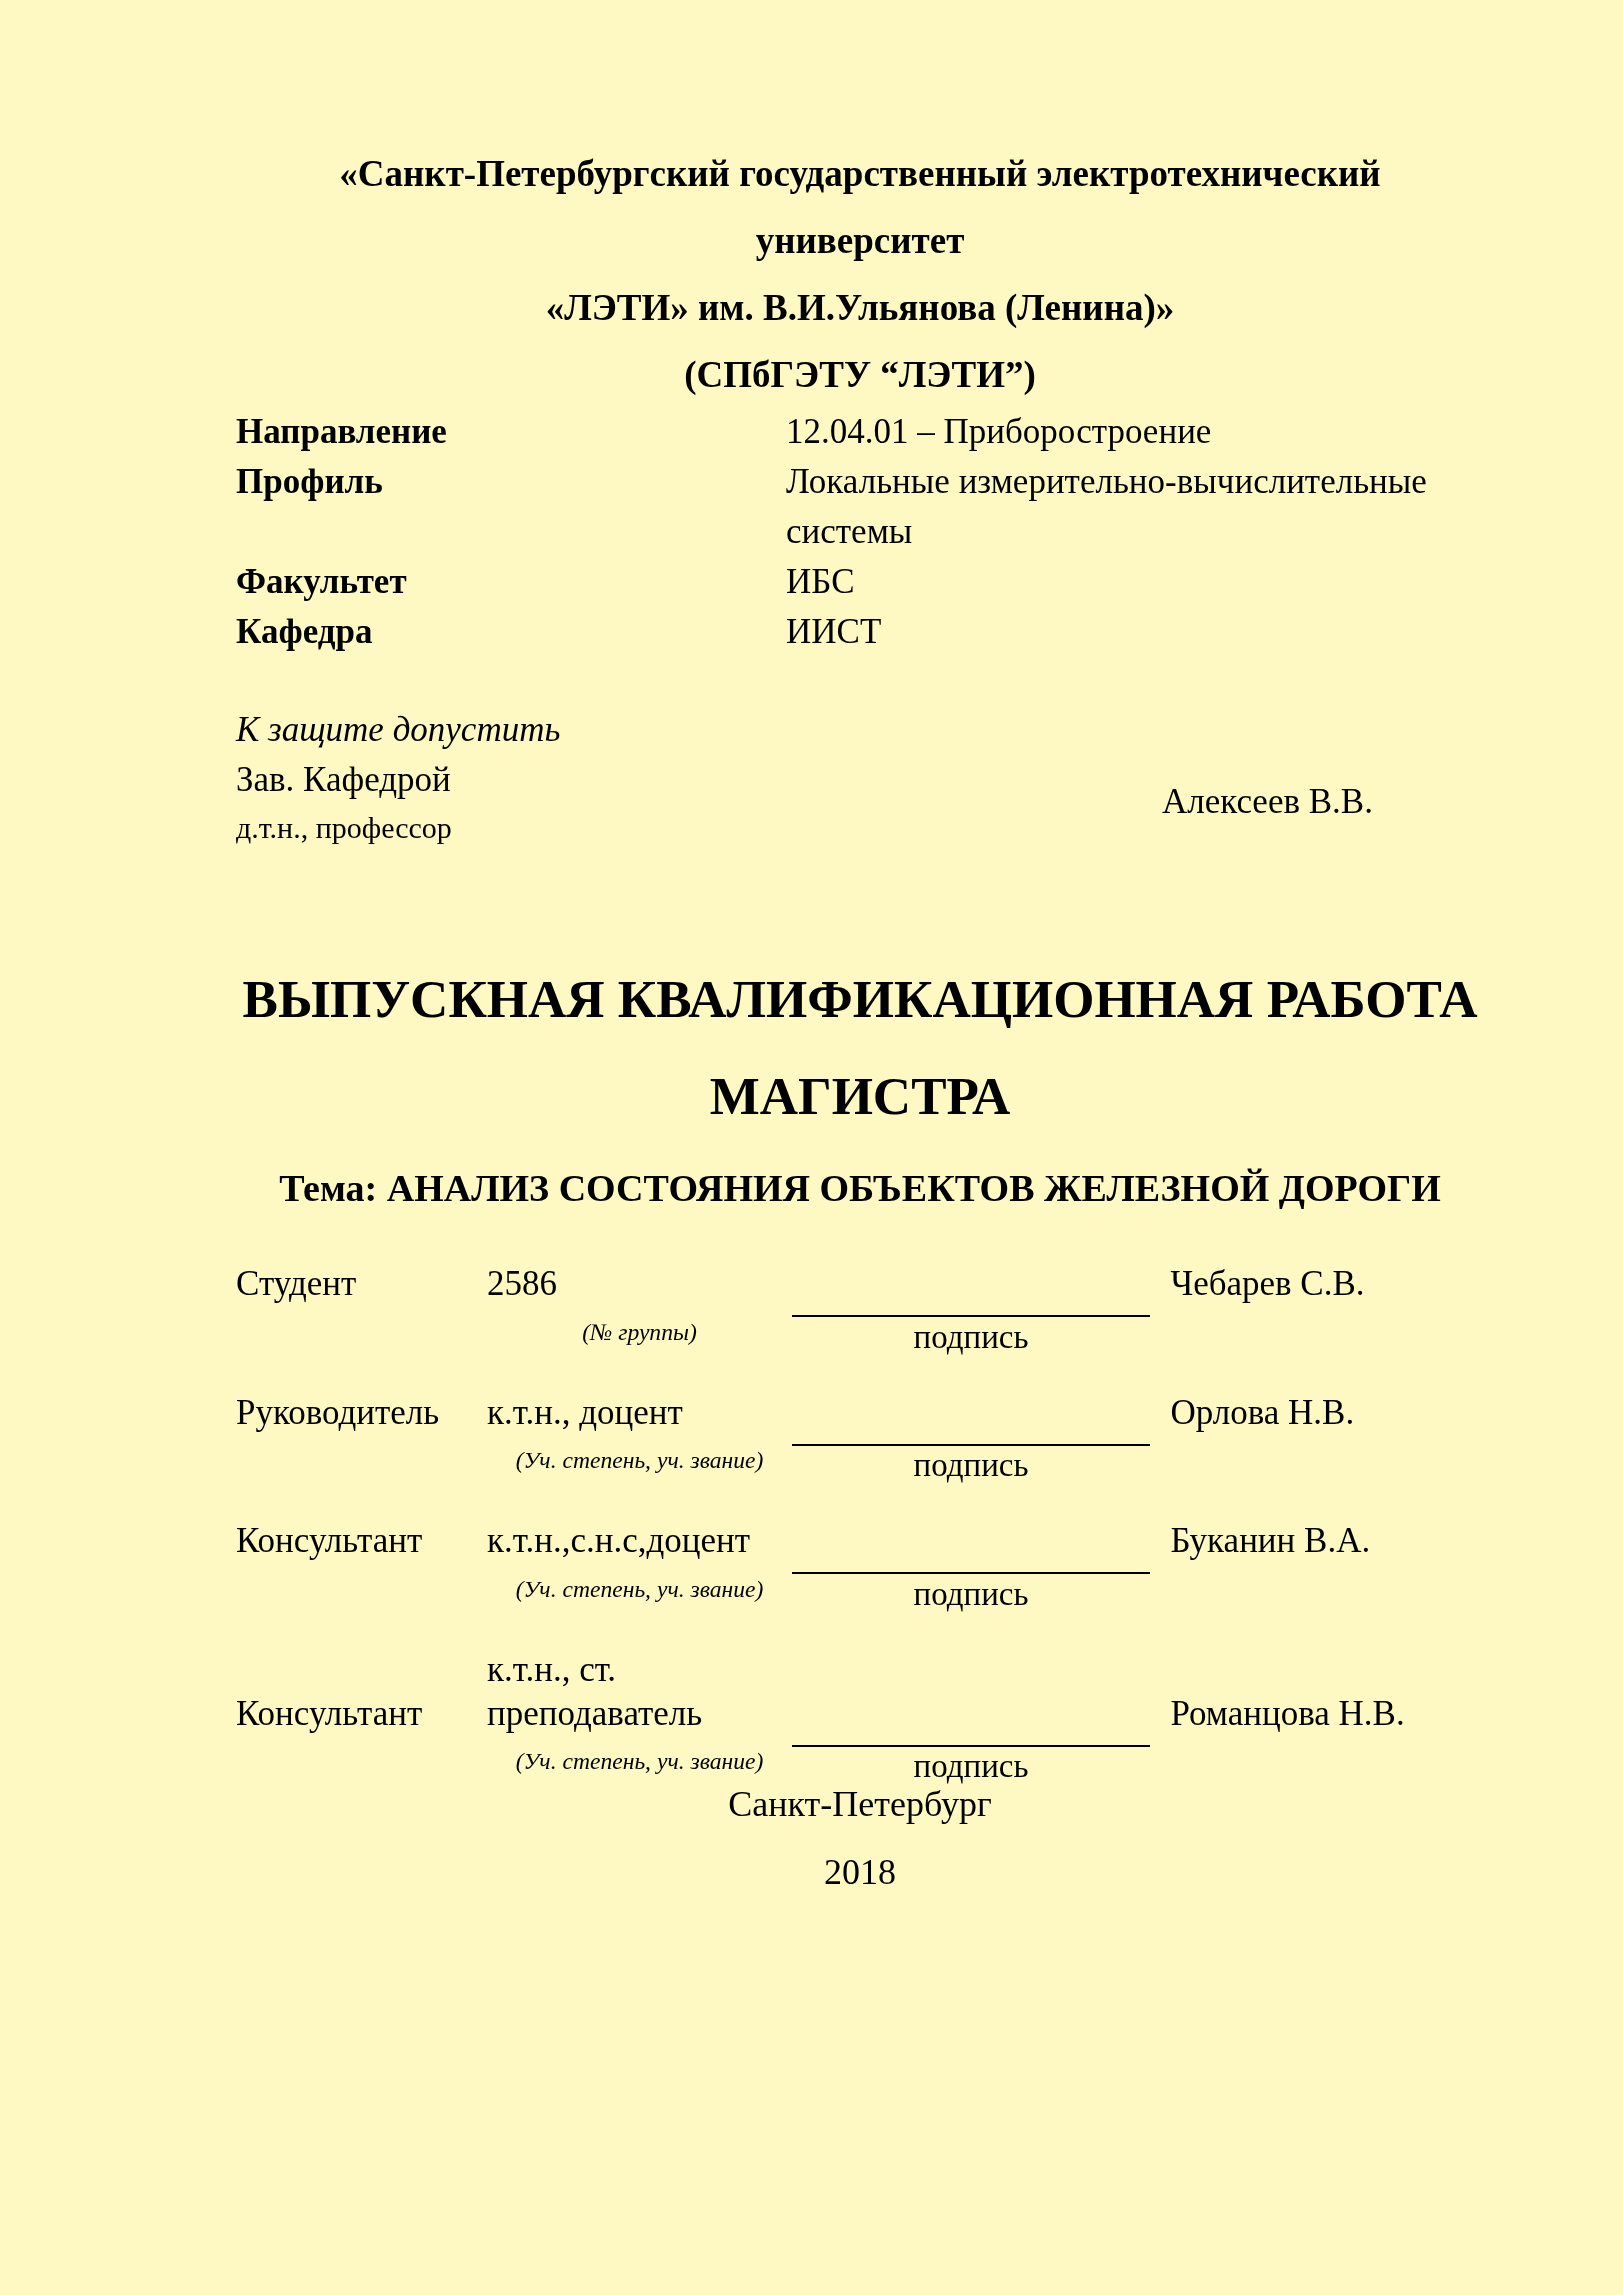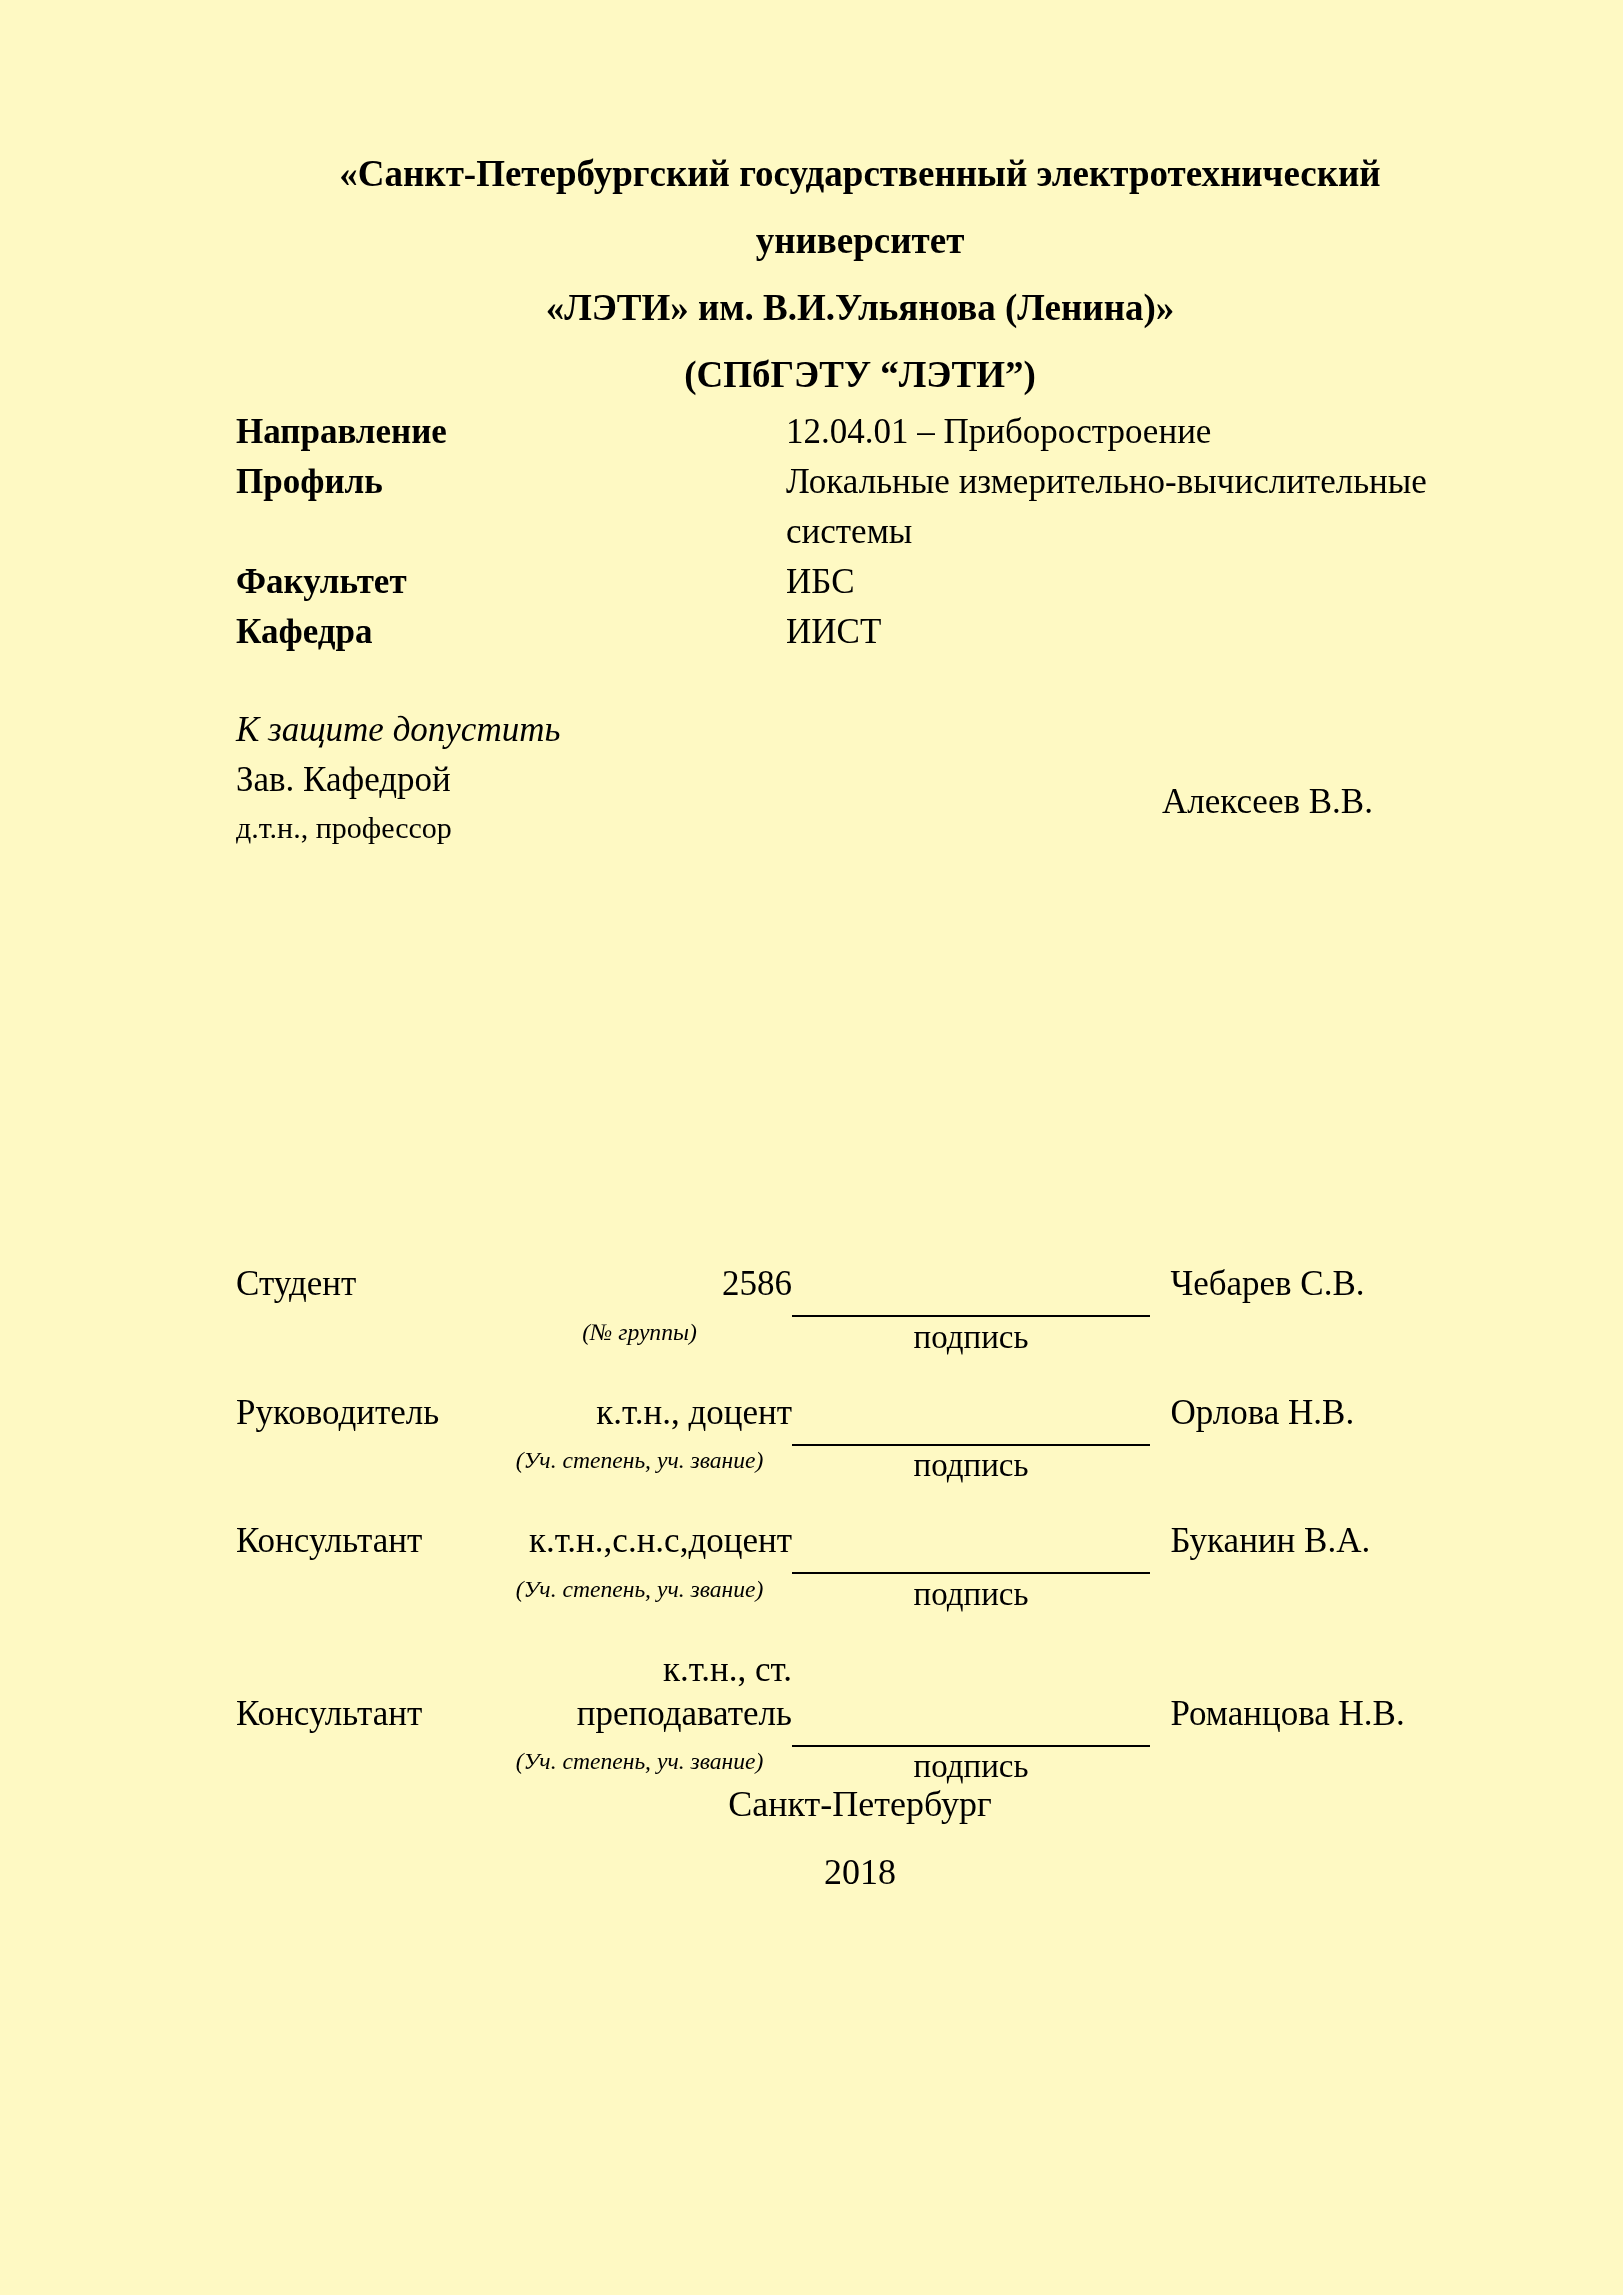--- a/index.html
+++ b/index.html
@@ -31,21 +31,21 @@
   
   .title-block { top: 951px; text-align: center; font-weight: bold; }
   .title-line { font-size: 53px; line-height: 97px; }
   .theme-line { font-size: 38px; line-height: 77px; margin-top: 4.7px; }
 
   
   .signatures { top: 1262px; }
   .sig-row { display: grid; grid-template-columns: 251px 305px 358px 1fr; margin-top: 35px; }
   .sig-row:first-child { margin-top: 0; }
   .sig-role  { grid-row: 1; grid-column: 1; align-self: end; font-size: 35px; line-height: 44px; }
-  .sig-qual  { grid-row: 1; grid-column: 2; align-self: end; text-align: right; font-size: 35px; line-height: 44px; }
+  .sig-qual  { grid-row: 1; grid-column: 2; align-self: end; text-align: left; font-size: 35px; line-height: 44px; }
   .sig-line  { grid-row: 1; grid-column: 3; align-self: end; width: 100%; height: 0;
                border-bottom: 2.4px solid #000; margin-bottom: -11px; }
   .sig-name  { grid-row: 1; grid-column: 4; align-self: end; padding-left: 20.4px; font-size: 35px; line-height: 44px; }
   .qual-note { grid-row: 2; grid-column: 2; text-align: center; font-style: italic; font-size: 23.6px; padding-top: 12.6px; }
   .sign-note { grid-row: 2; grid-column: 3; text-align: center; font-size: 33px; padding-top: 12.6px; }
 
   
   .footer { top: 1770px; text-align: center; font-size: 36px; line-height: 68px; }
 </style>
 </head>
@@ -78,20 +78,25 @@
     </div>
   </div>
 
   <div class="block approval">
     <div class="approval-line1">К защите допустить</div>
     <div class="approval-line2">Зав. Кафедрой</div>
     <div class="approval-line3">д.т.н., профессор</div>
     <div class="approver">Алексеев В.В.</div>
   </div>
 
+  <div class="block title-block">
+    <div class="title-line">ВЫПУСКНАЯ КВАЛИФИКАЦИОННАЯ РАБОТА</div>
+    <div class="title-line">МАГИСТРА</div>
+    <div class="theme-line">Тема: АНАЛИЗ СОСТОЯНИЯ ОБЪЕКТОВ ЖЕЛЕЗНОЙ ДОРОГИ</div>
+  </div>
 
   <div class="block signatures">
 
     <div class="sig-row">
       <div class="sig-role">Студент</div>
       <div class="sig-qual">2586</div>
       <div class="sig-line"></div>
       <div class="sig-name">Чебарев С.В.</div>
       <div class="qual-note">(№ группы)</div>
       <div class="sign-note">подпись</div>

